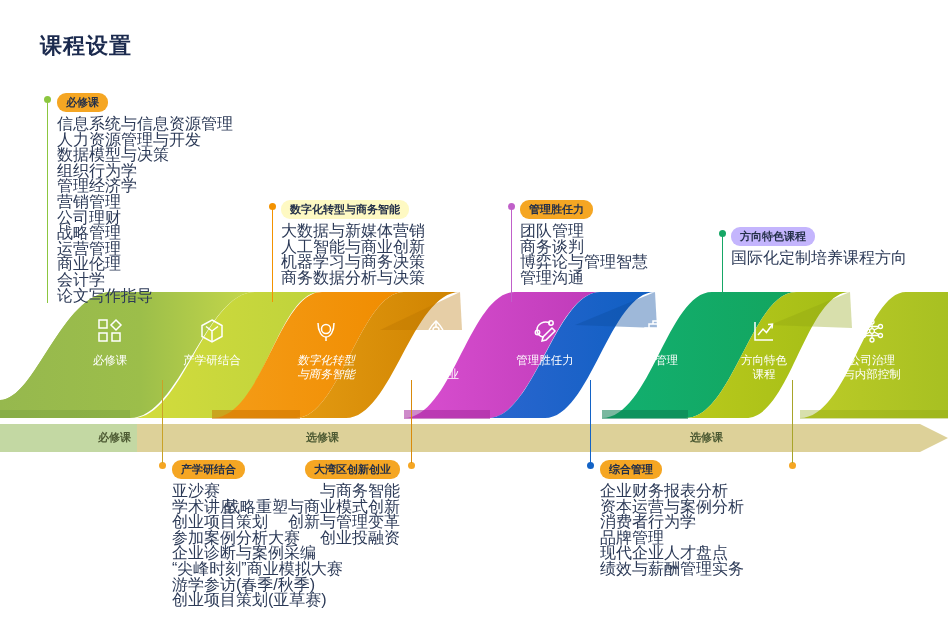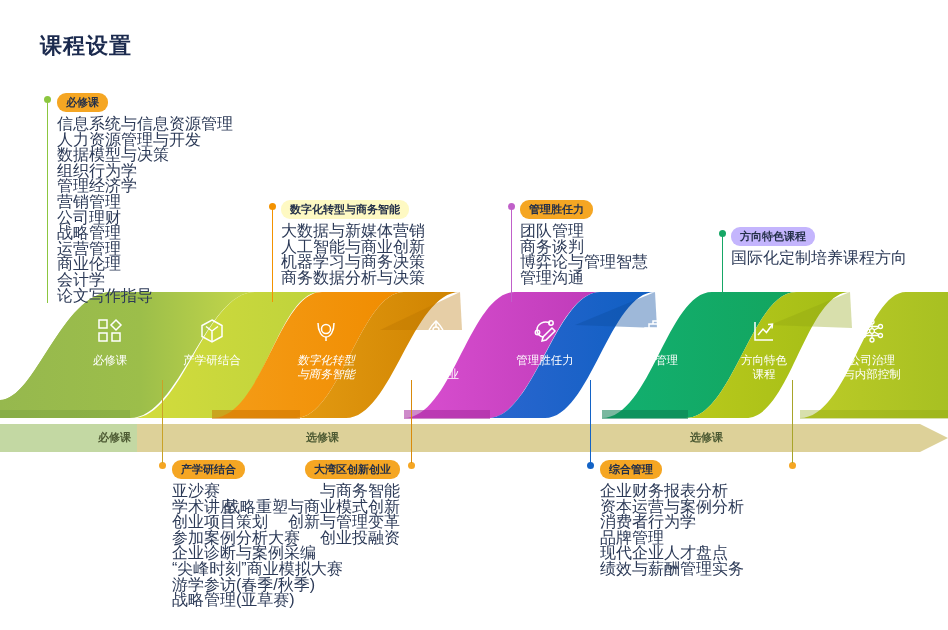--- a/index.html
+++ b/index.html
@@ -279,21 +279,21 @@
   <div class="group" id="g-industry" style="left:172px;top:459px;">
     <div class="pill-wrap"><span class="pill" style="background:#f5a623;">产学研结合</span></div>
     <div class="items">
         <div>亚沙赛</div>
         <div>学术讲座</div>
         <div>创业项目策划</div>
         <div>参加案例分析大赛</div>
         <div>企业诊断与案例采编</div>
         <div>“尖峰时刻”商业模拟大赛</div>
         <div>游学参访(春季/秋季)</div>
-        <div>战略管理(亚草赛)</div>
+        <div>创业项目策划(亚草赛)</div>
       </div>
   </div>
 
   <div class="dot" style="left:408px;top:462px;background:#f5a623;"></div>
   <div class="vline" style="left:411px;top:380px;height:83px;background:#d98a0b;"></div>
   <div class="group right" id="g-bayarea" style="left:200px;top:459px;width:200px;">
     <div class="pill-wrap"><span class="pill" style="background:#f5a623;">大湾区创新创业</span></div>
     <div class="items">
         <div>与商务智能</div>
         <div>战略重塑与商业模式创新</div>

